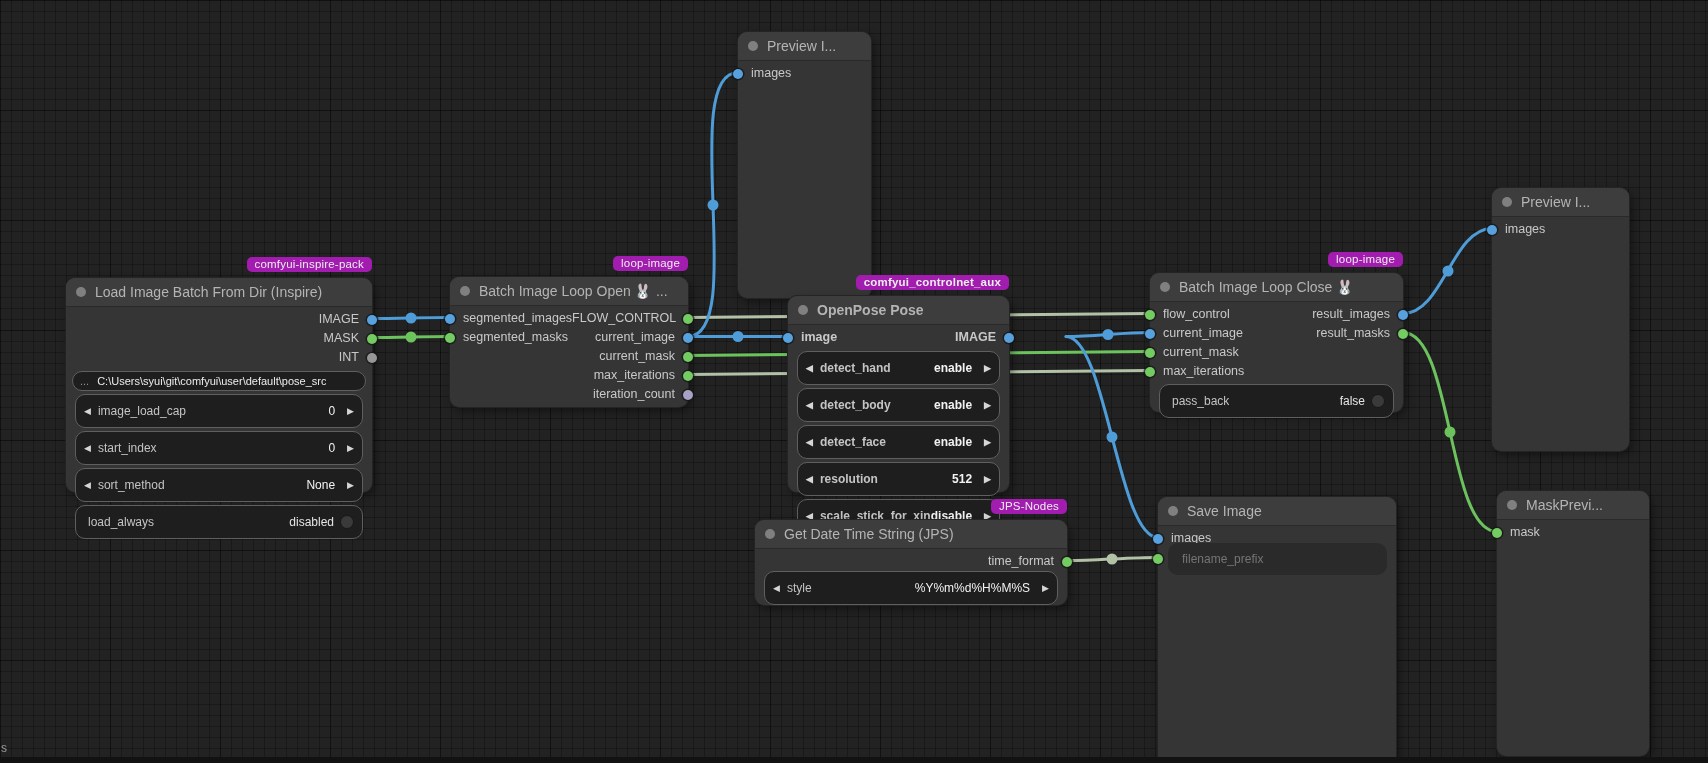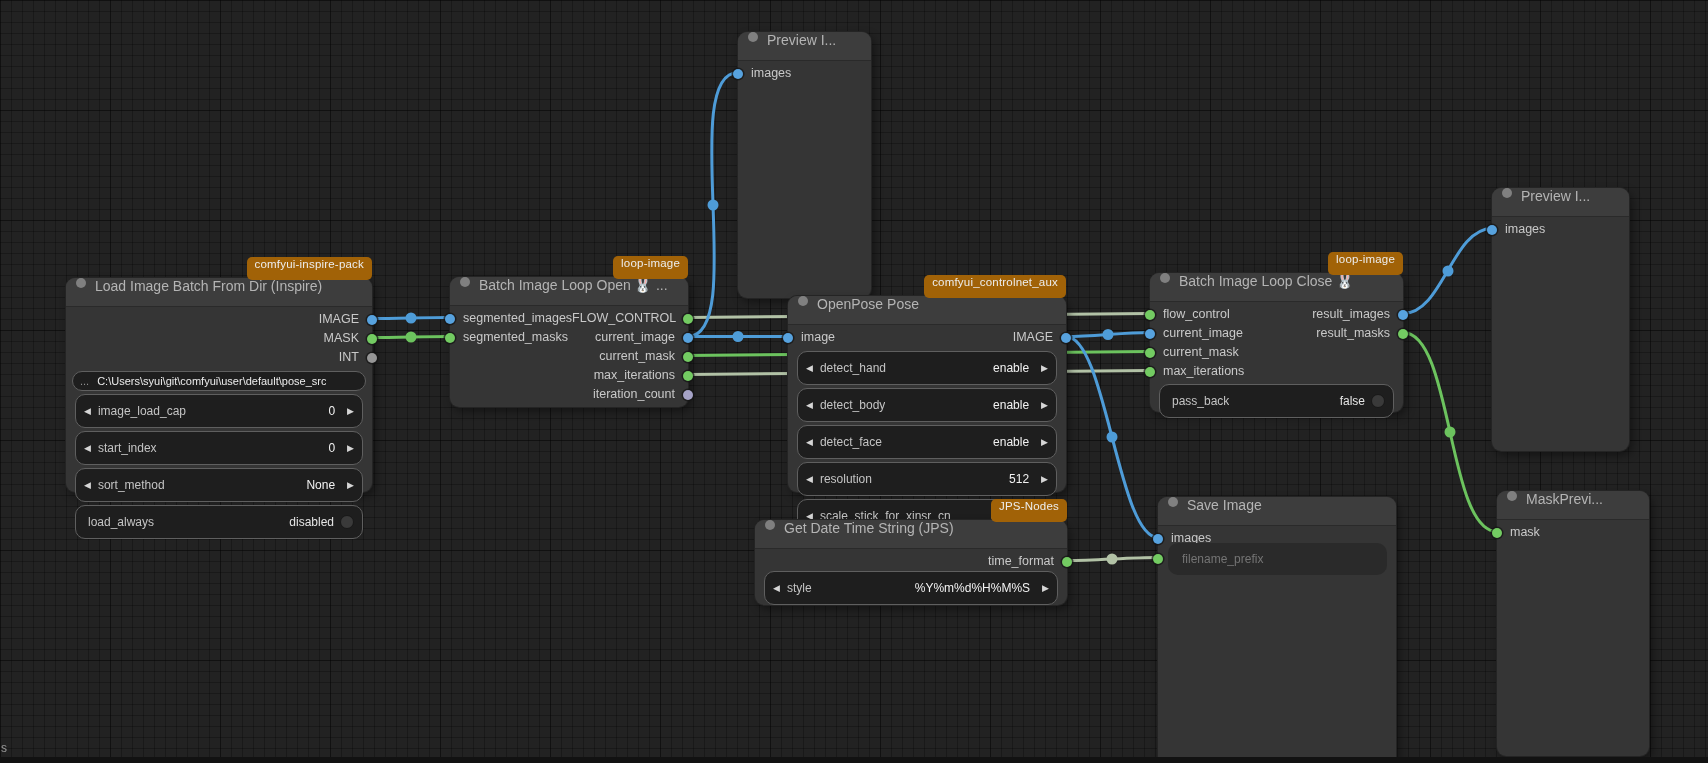--- a/index.html
+++ b/index.html
@@ -19,29 +19,29 @@
     background-size:110px 110px,110px 110px,11px 11px,11px 11px;
   }
   svg.links{position:absolute;left:0;top:0;z-index:1;}
   svg.links path{fill:none;stroke-width:3;stroke-linecap:round;}
 
   .node{
     position:absolute;z-index:2;background:#353535;border-radius:9px;
     box-shadow:0 0 0 1px #242424, 3px 4px 10px rgba(0,0,0,0.45);
   }
   .ntitle{
-    height:28px;display:flex;align-items:flex-start;gap:9px;padding:0 10px;
+    height:28px;display:flex;align-items:center;gap:9px;padding:0 10px;
     background:#3d3d3d;border-bottom:1px solid #2a2a2a;
     border-radius:9px 9px 0 0;color:#b4b4b4;font-size:14px;
     white-space:nowrap;overflow:hidden;
   }
   .tdot{width:10px;height:10px;border-radius:50%;background:#808080;flex:none;}
   .nbadge{
-    position:absolute;right:0;top:-21px;background:#a16207;color:#ededed;
-    font-size:11.5px;padding:1px 8px 10px;border-radius:5px;white-space:nowrap;
+    position:absolute;right:0;top:-21px;background:#a21caf;color:#ededed;
+    font-size:11.5px;padding:1px 8px 2px;border-radius:5px;white-space:nowrap;
     letter-spacing:.2px;
   }
   .slots{padding-top:3px;}
   .srow{
     position:relative;height:19px;line-height:19px;font-size:12.5px;
     color:#c9c9c9;padding:0 13px;display:flex;white-space:nowrap;
   }
   .iname{text-align:center;}
   .oname{margin-left:auto;text-align:right;}
   .port{
@@ -210,21 +210,21 @@
     <span>Preview I...</span>
   </div>
   <div class="slots">
     <div class="srow">
       <span class="port pin p-blue"></span>
       <span class="iname">images</span>
     </div>
   </div>
 </div>
 
-<div class="node" style="left:788px;top:296px;width:278px;height:196px;">
+<div class="node" style="left:788px;top:296px;width:221px;height:196px;font-weight:bold;">
   <div class="nbadge">comfyui_controlnet_aux</div>
   <div class="ntitle">
     <span class="tdot"></span>
     <span>OpenPose Pose</span>
   </div>
   <div class="slots">
     <div class="srow">
       <span class="port pin p-blue"></span>
       <span class="iname">image</span>
       <span class="oname">IMAGE</span>

